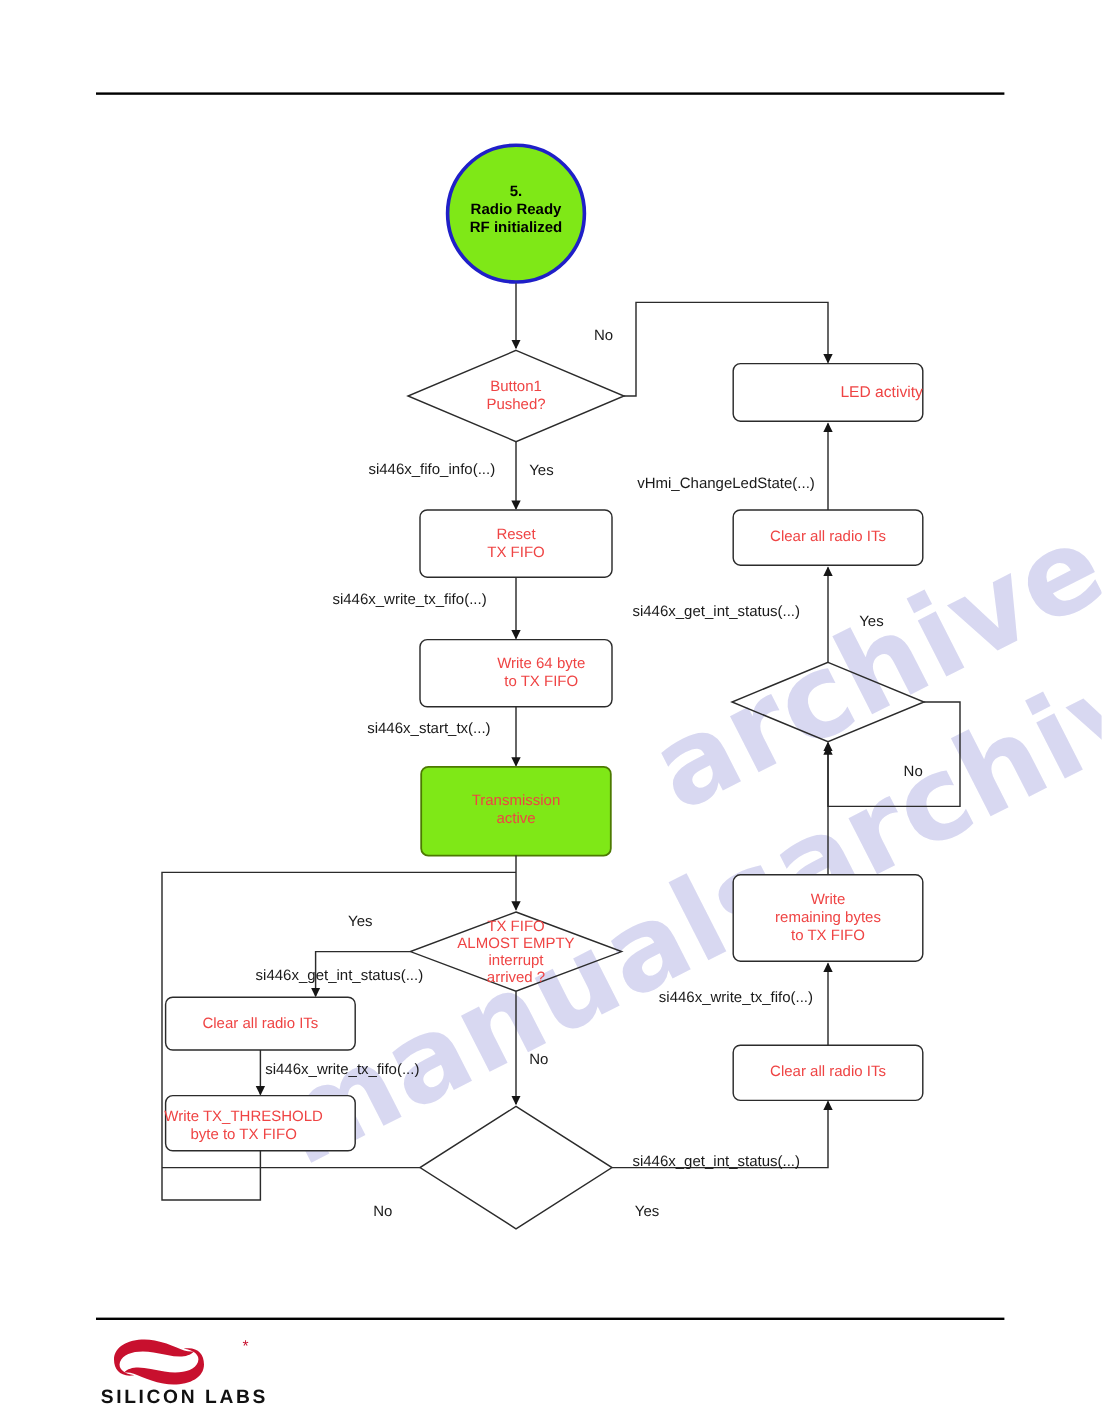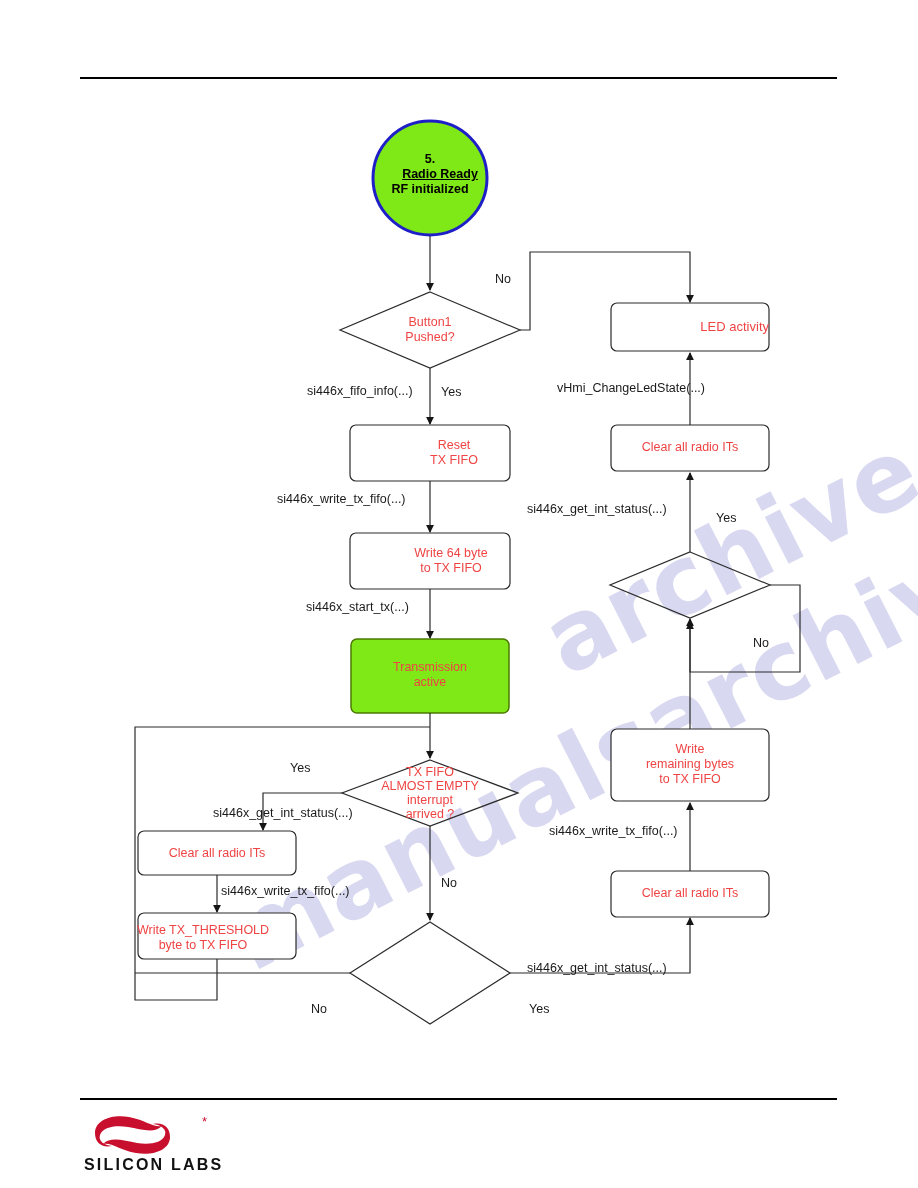--- a/index.html
+++ b/index.html
@@ -104,27 +104,27 @@
       <path d="M690,552 L690,473" marker-end="url(#ah)"></path>
 
       <rect x="611" y="425" width="158" height="46" rx="6" fill="#fff"></rect>
       <path d="M690,425 L690,353" marker-end="url(#ah)"></path>
 
       <rect x="611" y="303" width="158" height="48" rx="6" fill="#fff"></rect>
     </g>
   </svg>
 
   <div class="nodetext b" style="left:370px;top:152px;width:120px;">5.</div>
-  <div class="nodetext b" style="left:380px;top:167px;width:120px;text-decoration:underline;">Radio Ready</div>
+  <div class="nodetext b" style="left:370px;top:167px;width:120px;">Radio Ready</div>
   <div class="nodetext b" style="left:370px;top:182px;width:120px;">RF initialized</div>
 
   <div class="nodetext" style="left:370px;top:315px;width:120px;">Button1
 Pushed?</div>
 
-  <div class="nodetext" style="left:350px;top:438px;width:160px;padding-left:24px;">Reset
+  <div class="nodetext" style="left:350px;top:438px;width:160px;">Reset
 TX FIFO</div>
 
   <div class="nodetext" style="left:350px;top:546px;width:160px;margin-left:21px;">Write 64 byte
 to TX FIFO</div>
 
   <div class="nodetext" style="left:351px;top:660px;width:158px;">Transmission
 active</div>
 
   <div class="nodetext" style="left:350px;top:765px;width:160px;line-height:1.12;">TX FIFO
 ALMOST EMPTY
@@ -164,21 +164,21 @@
   <div class="edgelabel" style="left:311px;top:1002px;">No</div>
   <div class="edgelabel" style="left:529px;top:1002px;">Yes</div>
   <div class="edgelabel" style="left:527px;top:961px;">si446x_get_int_status(...)</div>
 
   <div class="edgelabel" style="left:549px;top:824px;">si446x_write_tx_fifo(...)</div>
 
   <div class="edgelabel" style="left:753px;top:636px;">No</div>
   <div class="edgelabel" style="left:716px;top:511px;">Yes</div>
   <div class="edgelabel" style="left:527px;top:502px;">si446x_get_int_status(...)</div>
 
-  <div class="edgelabel" style="left:531px;top:381px;margin-left:26px;">vHmi_ChangeLedState(...)</div>
+  <div class="edgelabel" style="left:531px;top:396px;">vHmi_ChangeLedState(...)</div>
 
   <div id="logo">
     <svg width="150" height="46" viewBox="0 0 150 46" xmlns="http://www.w3.org/2000/svg">
       <path d="M13,21 C13,8 30,2 47,5 C63,8 72,16 80,14 C72,22 59,17 46,15
                C33,13 21,15 18,23 C16,29 22,33 30,34 C19,36 13,30 13,21 Z" fill="#C8102E"></path>
       <path d="M88,25 C88,38 71,44 54,41 C38,38 29,30 21,32 C29,24 42,29 55,31
                C68,33 80,31 83,23 C85,17 79,13 71,12 C82,10 88,16 88,25 Z" fill="#C8102E"></path>
     </svg>
     <span class="star">*</span>
     <span class="lbl">SILICON LABS</span>

